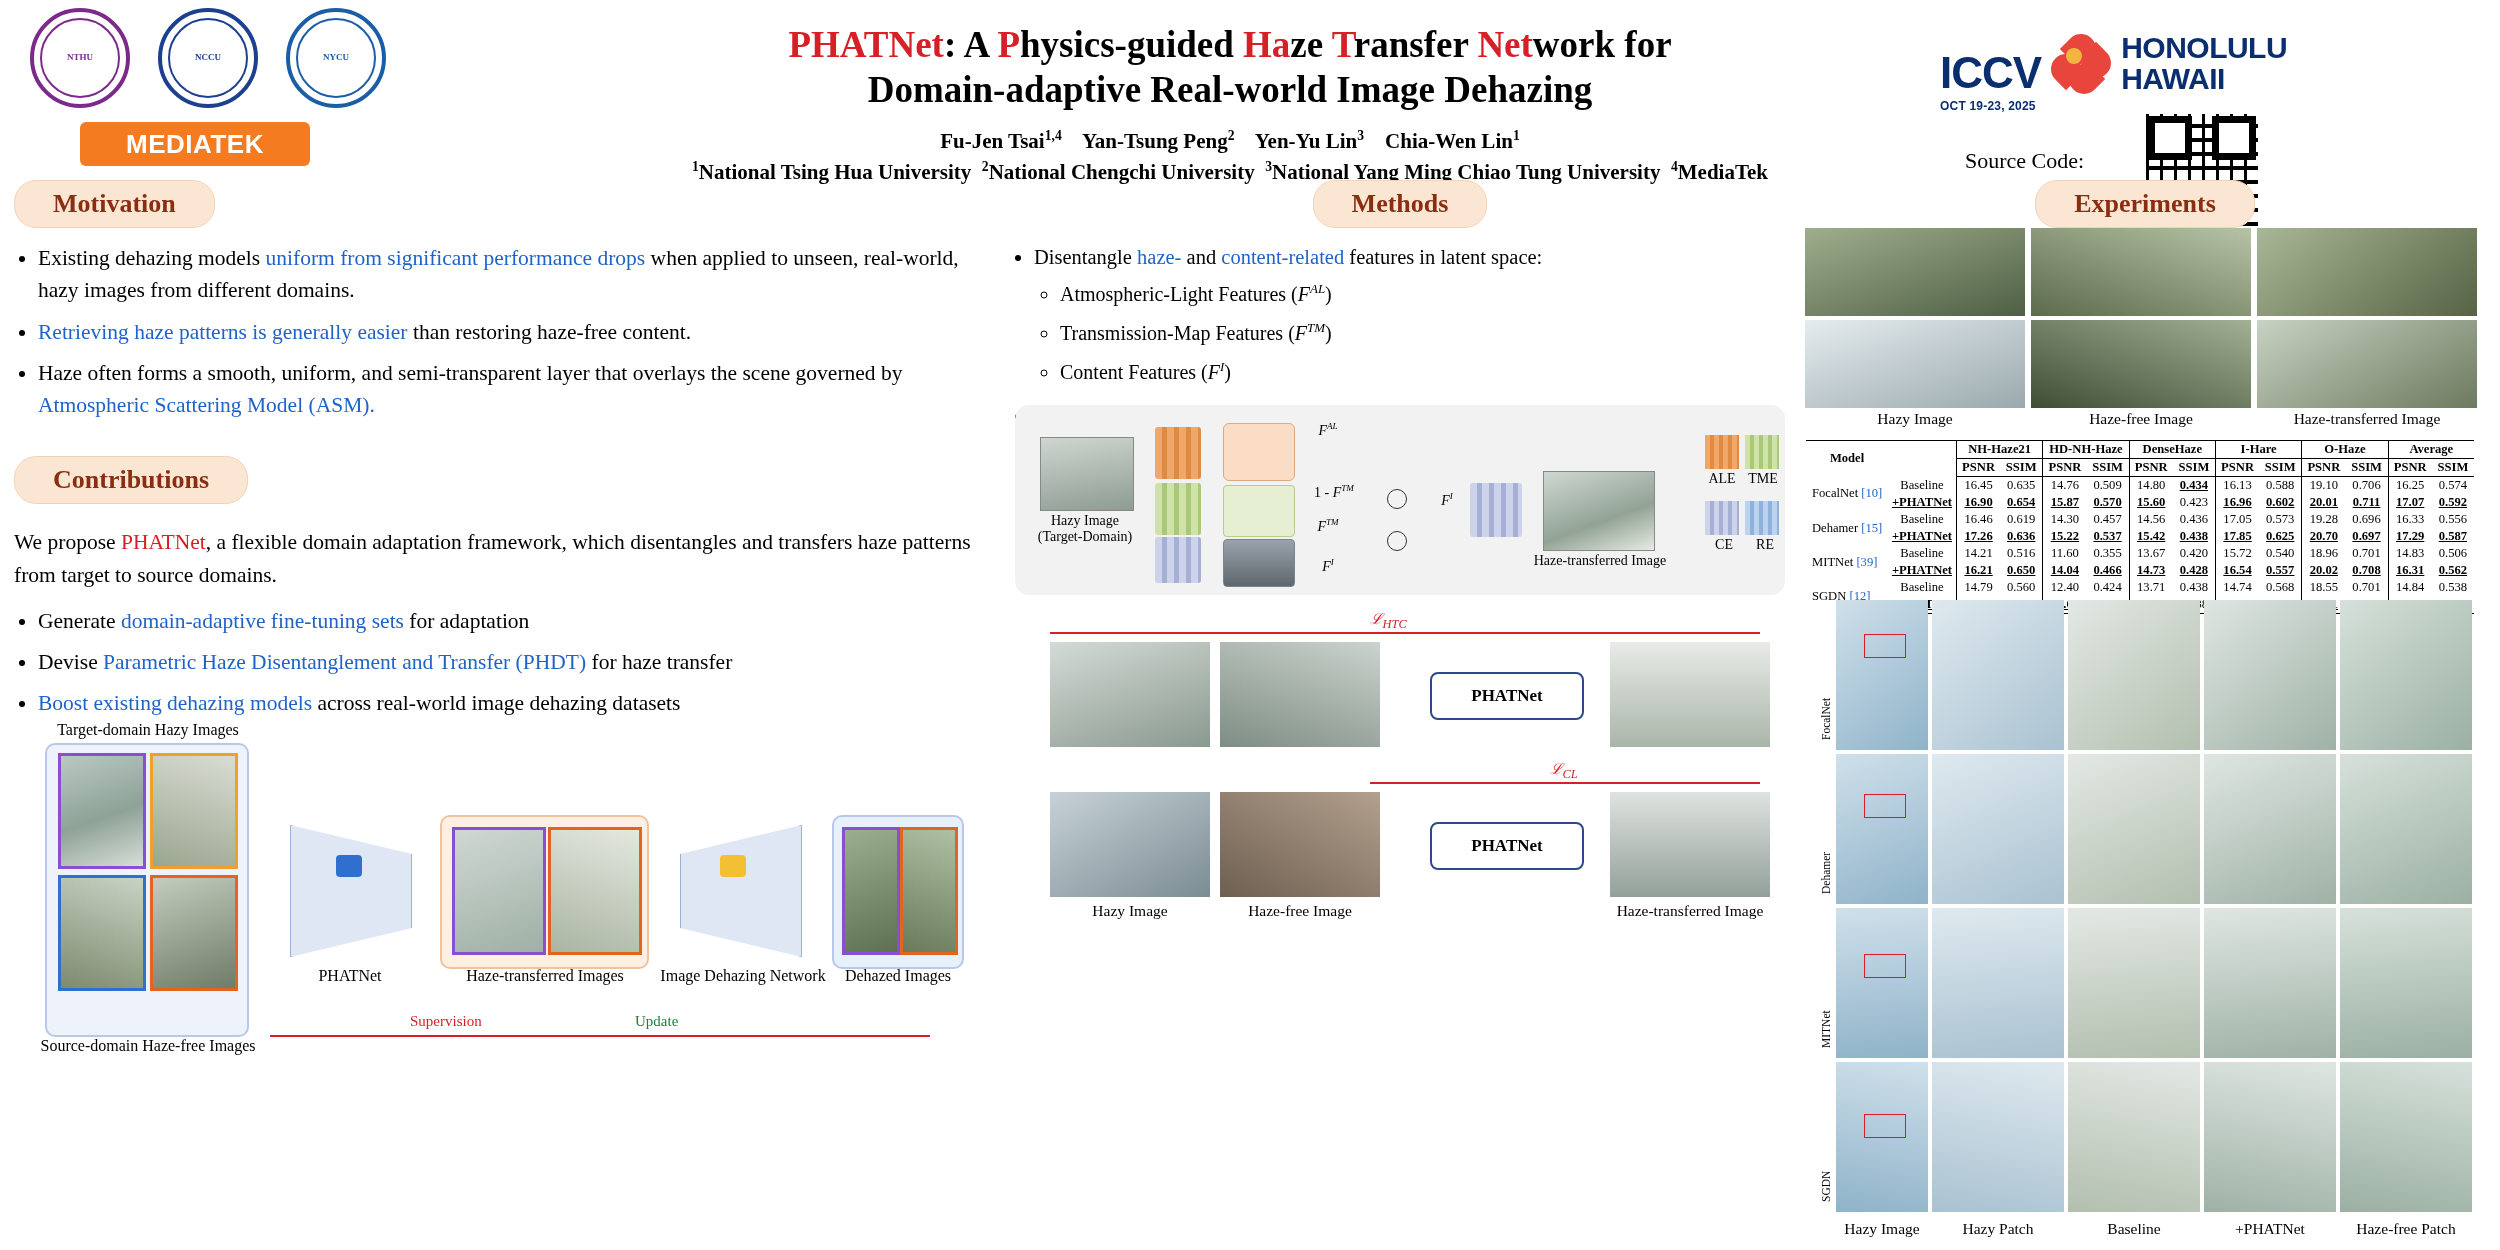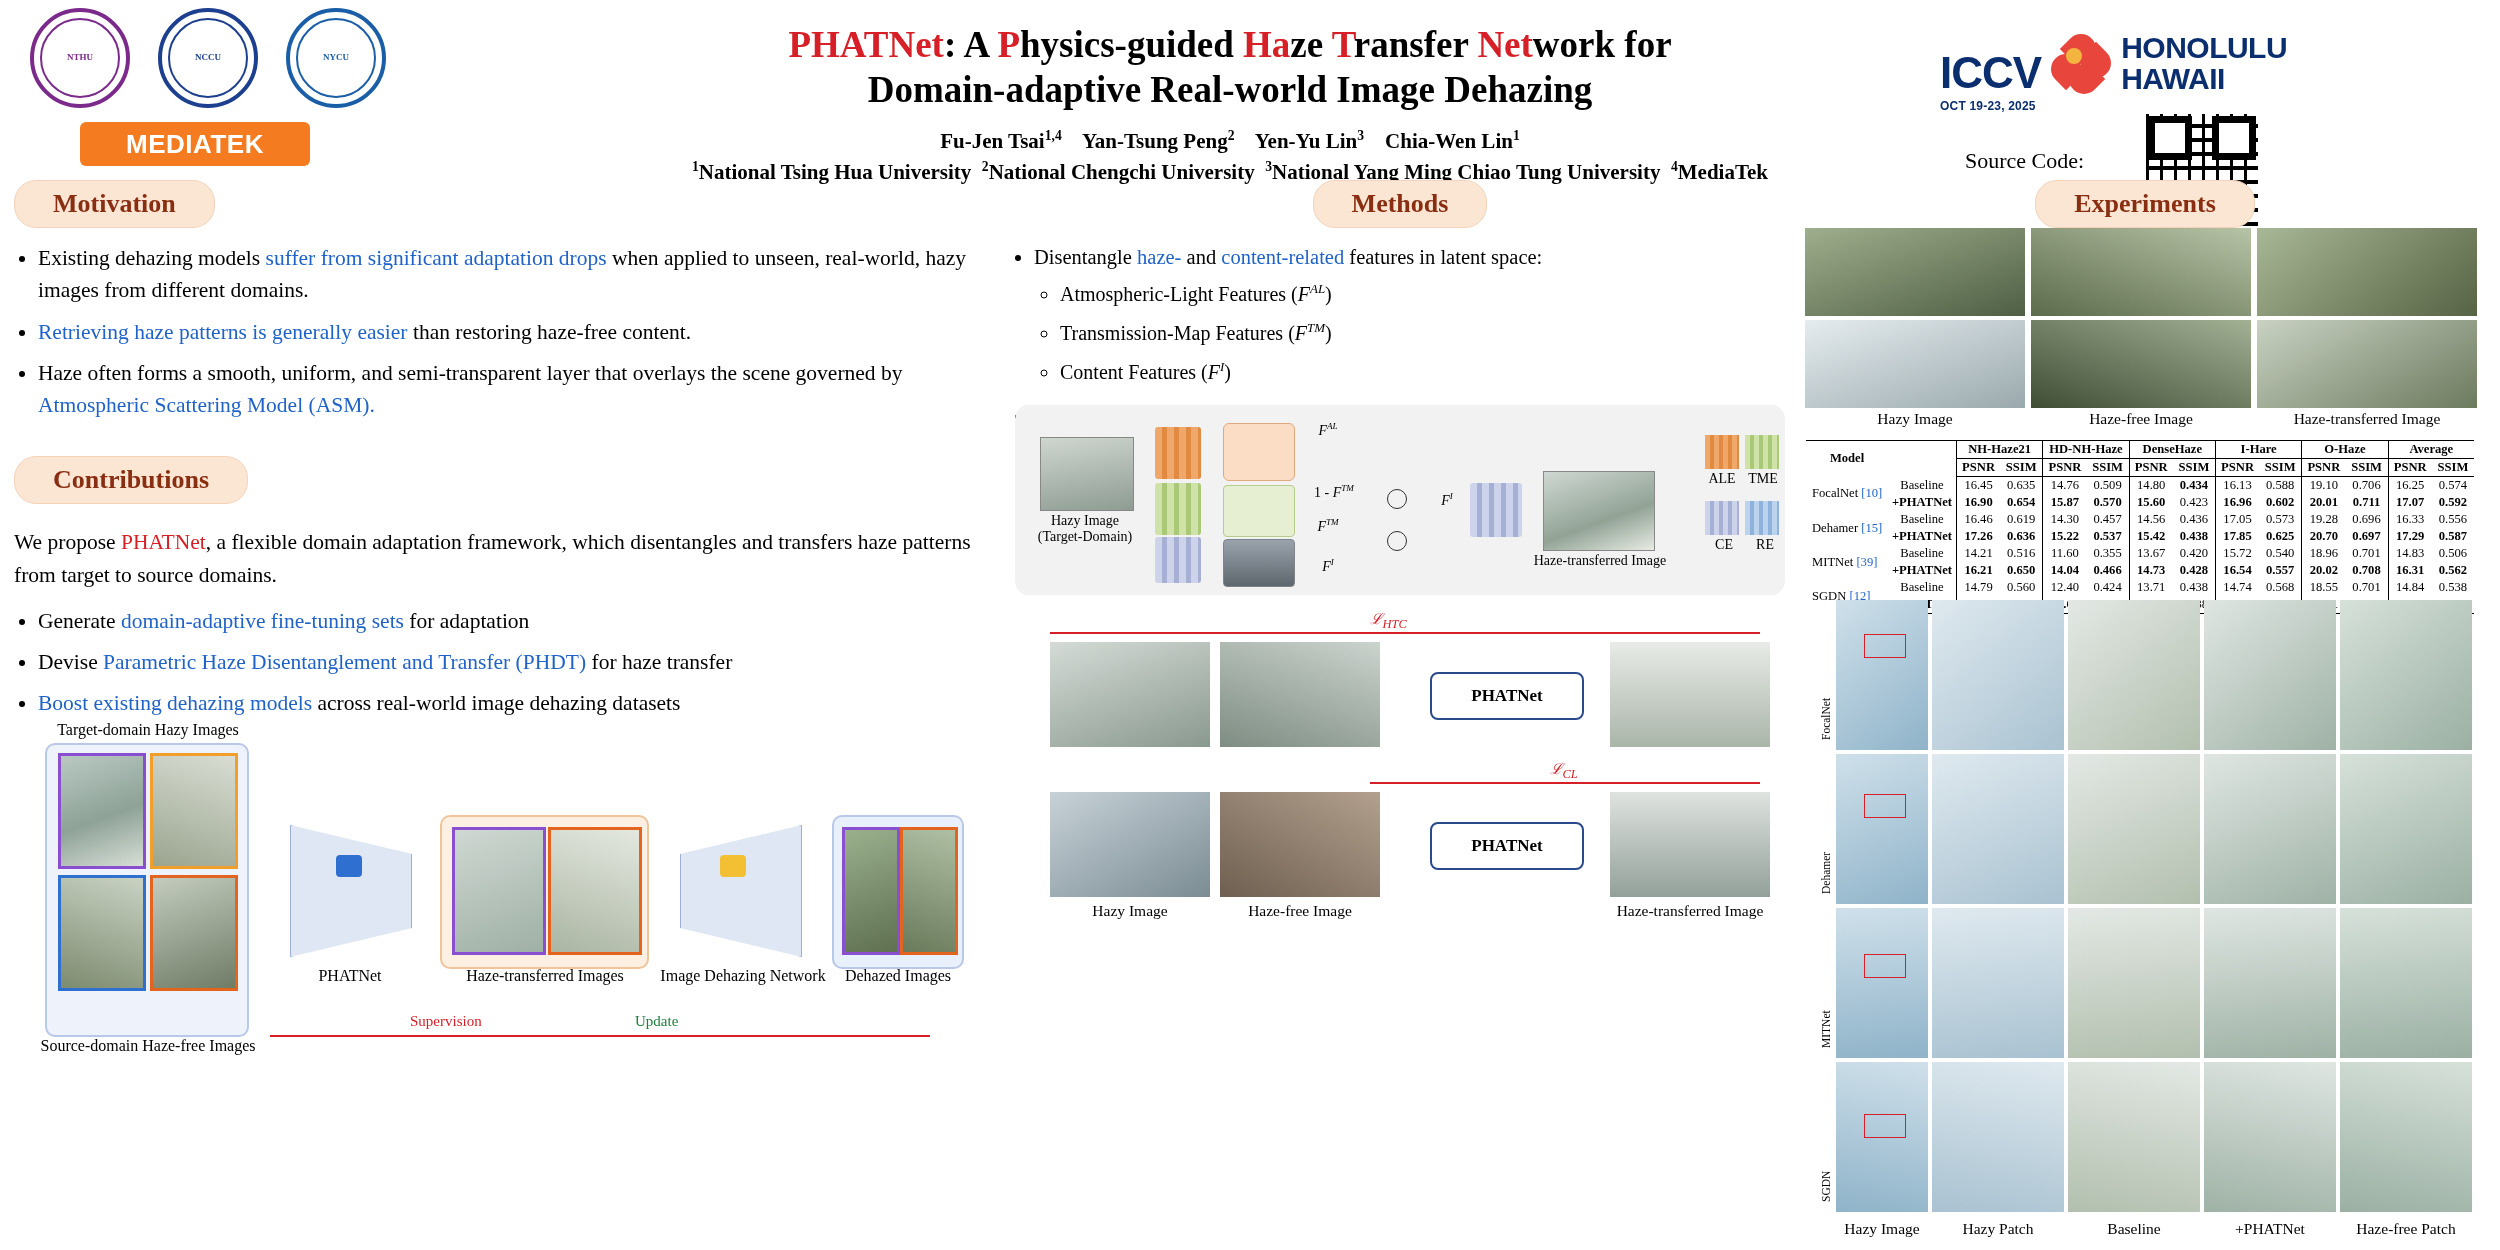--- a/index.html
+++ b/index.html
@@ -89,21 +89,21 @@
   
   .mbox{position:absolute;background:#f2f2f2;border-radius:14px;}
 
   
   table.res{border-collapse:collapse;font-family:"Liberation Serif",serif;font-size:12.6px;width:668px;}
   table.res th,table.res td{border:0;padding:1px 2px;text-align:center;}
   table.res .tl{border-top:1.6px solid #000;}
   table.res .bl{border-bottom:1.6px solid #000;}
   table.res .thin{border-bottom:.9px solid #000;}
   table.res td.vsep,table.res th.vsep{border-left:.9px solid #000;}
-  table.res .b{font-weight:bold;}
+  table.res .b{font-weight:bold;text-decoration:underline;}
   table.res .model{text-align:left;padding-left:6px;}
   table.res .ref{color:#1f63c8;}
 
   
   .grid-img{position:absolute;background:#b9c4cc;background-size:cover;}
   .rowlabel{position:absolute;font-size:11.5px;transform:rotate(-90deg);transform-origin:left top;white-space:nowrap;}
 
   .imgcap{position:absolute;font-size:15.5px;text-align:center;}
 
   .arrow-red{position:absolute;background:#d61f26;height:2px;}
@@ -169,21 +169,21 @@
     <div class="qr-wrap">
       <div class="qr">
           <div class="qr-b"></div>
         </div>
     </div>
   </div>
 
   <div class="col col1">
     <div class="sec-head">Motivation</div>
     <ul class="bul">
-      <li>Existing dehazing models <span class="blue">suffer from significant adaptation drops</span> when applied to unseen, real-world, hazy images from different domains.</li>
+      <li>Existing dehazing models <span class="blue">uniform from significant performance drops</span> when applied to unseen, real-world, hazy images from different domains.</li>
       <li><span class="blue">Retrieving haze patterns is generally easier</span> than restoring haze-free content.</li>
       <li>Haze often forms a smooth, uniform, and semi-transparent layer that overlays the scene governed by <span class="blue">Atmospheric Scattering Model (ASM).</span></li>
     </ul>
 
     <div style="margin-top:26px" class="sec-head">Contributions</div>
     <div class="para">
       We propose <span class="red">PHATNet</span>, a flexible domain adaptation framework, which disentangles and transfers haze patterns from target to source domains.
     </div>
     <ul class="bul">
       <li>Generate <span class="blue">domain-adaptive fine-tuning sets</span> for adaptation</li>

